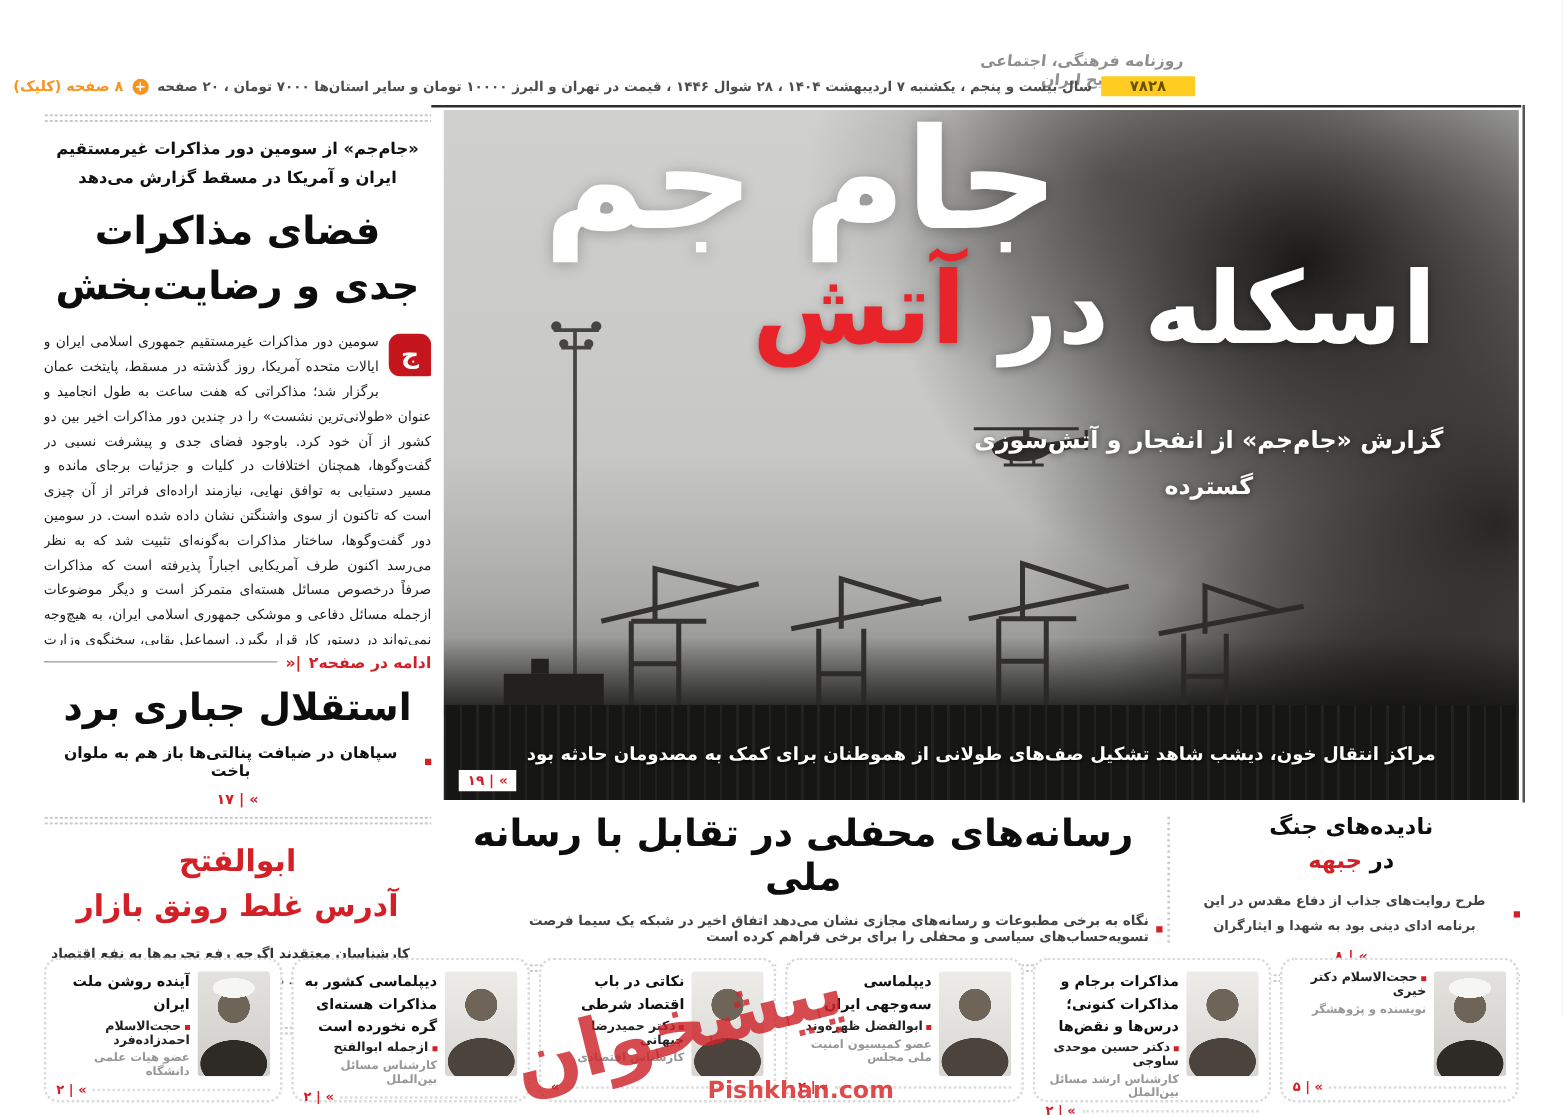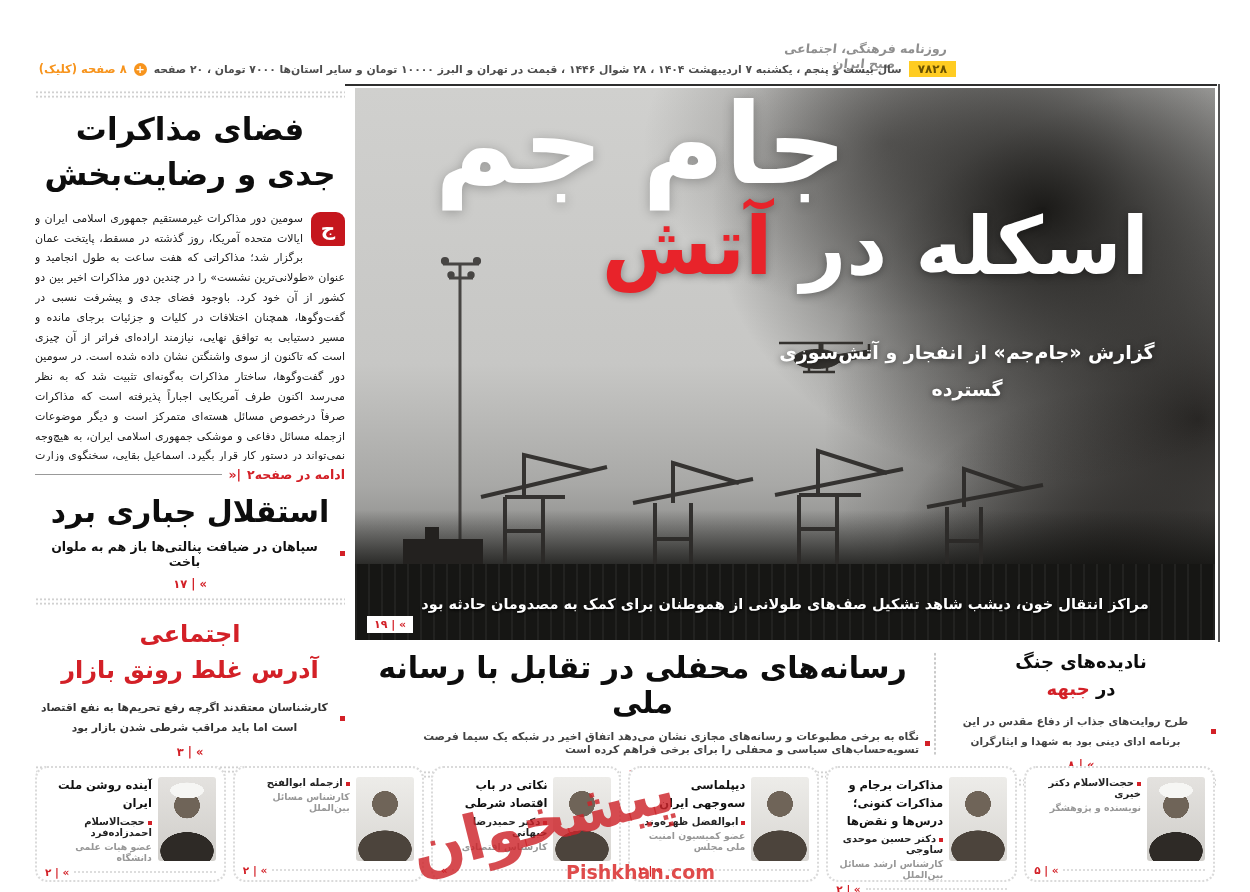--- a/index.html
+++ b/index.html
@@ -21,21 +21,21 @@
 
   
   .tagline {
     position:absolute; top:41px; left:775px; width:180px; text-align:center;
     font-size:12.5px; font-weight:bold; color:#8f8f8f; transform:skewX(-6deg);
   }
   .info-row {
     position:absolute; top:59px; left:338px; width:618px; height:20px;
     display:flex; flex-direction:row-reverse; align-items:center; gap:7px;
   }
-  .issue-badge { background:#fc2; color:#6b5200; font-weight:bold; font-size:12px; padding:1px 9px; }
+  .issue-badge { background:#fc2; color:#6b5200; font-weight:bold; font-size:12px; padding:1px 23px; }
   .info-text { font-size:10.8px; font-weight:bold; color:#4d4d4d; white-space:nowrap; }
   .plus-icon {
     width:13px; height:13px; border-radius:50%; background:#f7941d; color:#fff;
     font-size:11px; line-height:13px; text-align:center; font-weight:bold; flex:0 0 auto;
   }
   .click-text { color:#f7941d; font-weight:bold; font-size:11.5px; white-space:nowrap; }
   .header-rule { position:absolute; top:84px; left:345px; width:872px; height:2px; background:#2e2e2e; }
   .right-rule { position:absolute; left:1218px; top:84px; width:2px; height:558px; background:#555; }
 
   
@@ -175,20 +175,21 @@
     <span class="issue-badge">۷۸۲۸</span>
     <span class="info-text rtl">سال بیست و پنجم ، یکشنبه ۷ اردیبهشت ۱۴۰۴ ، ۲۸ شوال ۱۴۴۶ ، قیمت در تهران و البرز ۱۰۰۰۰ تومان و سایر استان‌ها ۷۰۰۰ تومان ، ۲۰ صفحه</span>
     <span class="plus-icon">+</span>
     <span class="click-text rtl">۸ صفحه (کلیک)</span>
   </div>
   <div class="header-rule"></div>
   <div class="right-rule"></div>
 
   <div class="leftcol">
     <div class="dots"></div>
+    <div class="kicker rtl">«جام‌جم» از سومین دور مذاکرات غیرمستقیم ایران و آمریکا در مسقط گزارش می‌دهد</div>
     <div class="lead-headline rtl">
       <div>فضای مذاکرات</div>
       <div>جدی و رضایت‌بخش</div>
     </div>
     <div class="lead-body rtl">
       <span class="jam-icon">ج</span>
       <span>سومین دور مذاکرات غیرمستقیم جمهوری اسلامی ایران و ایالات متحده آمریکا، روز گذشته در مسقط، پایتخت عمان برگزار شد؛ مذاکراتی که هفت ساعت به طول انجامید و عنوان «طولانی‌ترین نشست» را در چندین دور مذاکرات اخیر بین دو کشور از آن خود کرد. باوجود فضای جدی و پیشرفت نسبی در گفت‌وگوها، همچنان اختلافات در کلیات و جزئیات برجای مانده و مسیر دستیابی به توافق نهایی، نیازمند اراده‌ای فراتر از آن چیزی است که تاکنون از سوی واشنگتن نشان داده شده است. در سومین دور گفت‌وگوها، ساختار مذاکرات به‌گونه‌ای تثبیت شد که به نظر می‌رسد اکنون طرف آمریکایی اجباراً پذیرفته است که مذاکرات صرفاً درخصوص مسائل هسته‌ای متمرکز است و دیگر موضوعات ازجمله مسائل دفاعی و موشکی جمهوری اسلامی ایران، به هیچ‌وجه نمی‌تواند در دستور کار قرار بگیرد. اسماعیل بقایی، سخنگوی وزارت خارجه کشورمان در واکنش به برخی گمانه‌زنی‌های رسانه‌های غربی در همین زمینه تصریح کرد: «موضوع توان دفاعی و موشکی کشور در مذاکرات غیرمستقیم با آمریکا مطرح نبوده و نیست.»</span>
     </div>
     <div class="continue-row">
       <span class="continue-dash"></span>
@@ -200,21 +201,21 @@
       <div class="sports-headline rtl">استقلال جباری برد</div>
       <div class="subrow rtl">
         <span class="bullet"></span>
         <span class="sports-sub">سپاهان در ضیافت پنالتی‌ها باز هم به ملوان باخت</span>
       </div>
       <div class="pageref ltr mt8">۱۷ | «</div>
     </div>
     <div class="dots mt6"></div>
 
     <div class="market">
-      <div class="market-h rtl">اجتماعی</div>
+      <div class="market-h rtl">ابوالفتح</div>
       <div class="market-h rtl">آدرس غلط رونق بازار</div>
       <div class="subrow rtl">
         <span class="bullet"></span>
         <span class="market-sub" style="margin-top:0">کارشناسان معتقدند اگرچه رفع تحریم‌ها به نفع اقتصاد است اما باید مراقب شرطی شدن بازار بود</span>
       </div>
       <div class="pageref ltr mt6">۳ | «</div>
     </div>
     <div class="dots mt6"></div>
   </div>
 
@@ -330,20 +331,21 @@
       </div>
       <div class="pref">
         <span class="pref-num ltr">۲ | «</span>
         <span class="pref-dots"></span>
       </div>
     </div>
 
     <div class="pbox">
       <div class="pbox-main">
         <div class="ptext rtl">
+          <div class="ptitle">دیپلماسی کشور به مذاکرات هسته‌ای گره نخورده است</div>
           <div class="pname"><span class="bullet"></span><span>ازجمله ابوالفتح</span></div>
           <div class="prole">کارشناس مسائل بین‌الملل</div>
         </div>
         <div class="pphoto"></div>
       </div>
       <div class="pref">
         <span class="pref-num ltr">۲ | «</span>
         <span class="pref-dots"></span>
       </div>
     </div>

